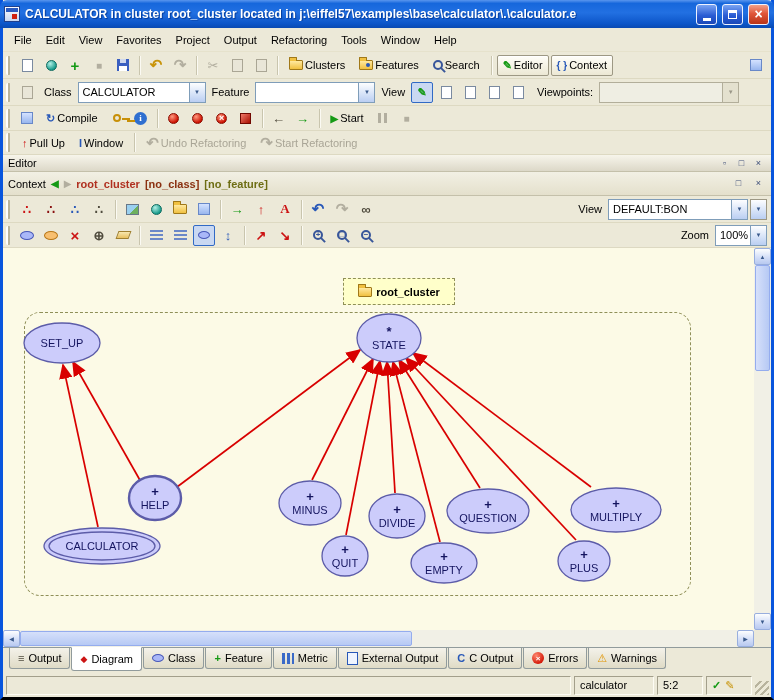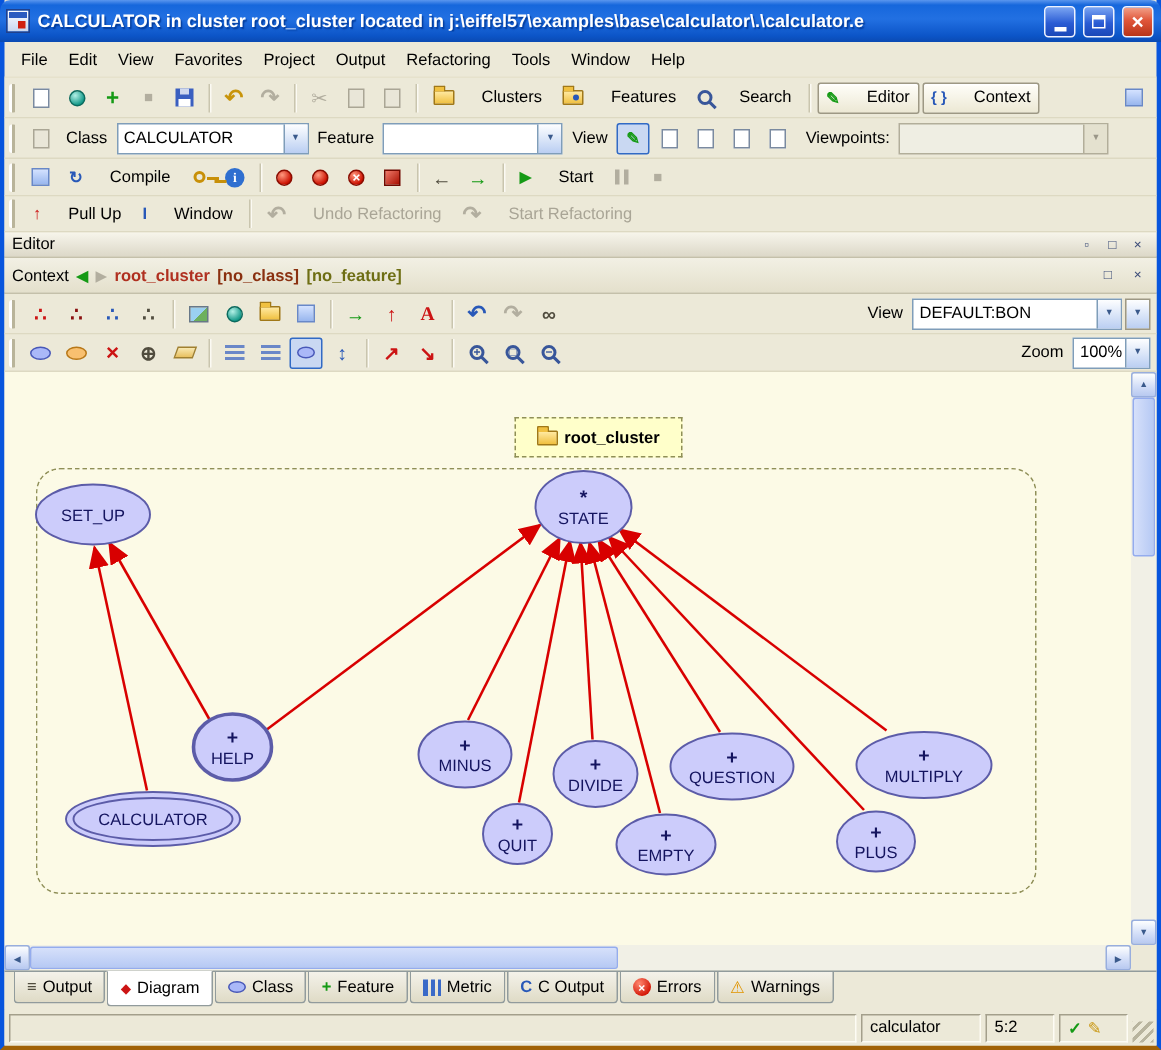--- a/index.html
+++ b/index.html
@@ -1,19 +1,19 @@
 <!DOCTYPE html>
 <html><head>
 <meta charset="utf-8">
 <style>
 *{margin:0;padding:0;box-sizing:border-box;}
 html,body{width:774px;height:700px;overflow:hidden;}
 body{font-family:"Liberation Sans",sans-serif;font-size:11px;color:#000;background:#ECE9D8;}
 .window{width:774px;height:700px;display:flex;flex-direction:column;background:#ECE9D8;
- border-left:3px solid #0855DD;border-right:3px solid #0855DD;border-bottom:3px solid #a16207;}
+ border-left:3px solid #0855DD;border-right:3px solid #0855DD;border-bottom:3px solid #000000;}
 
 .titlebar{height:28px;flex:0 0 28px;display:flex;align-items:center;gap:5px;padding:0 5px 0 4px;
  background:linear-gradient(180deg,#5a96ee 0%,#1667dc 12%,#2270e2 45%,#0c55c8 85%,#0a4ab2 100%);
  border-radius:7px 7px 0 0;margin:-0px -3px 0 -3px;}
 .app-ic{width:16px;height:16px;background:linear-gradient(#fdfdff,#c8d6f0);border:1px solid #20408c;position:relative;flex:0 0 16px;}
 .app-ic::before{content:"";position:absolute;left:1px;top:1px;right:1px;height:4px;background:#2a5ac0;}
 .app-ic::after{content:"";position:absolute;right:2px;bottom:2px;width:5px;height:5px;background:#d02010;}
 .title-text{flex:1;color:#fff;font-weight:bold;font-size:12px;white-space:nowrap;overflow:hidden;text-shadow:1px 1px 1px #003a9a;}
 .title-btn{width:21px;height:21px;border-radius:3px;border:1px solid #eef2ff;display:flex;align-items:center;justify-content:center;color:#fff;flex:0 0 21px;}
 .btn-min,.btn-max{background:linear-gradient(#7aa4f2,#2a5cd4 55%,#1a48b8);}
@@ -25,21 +25,21 @@
 .menu-item{padding:4px 7px;}
 
 .toolbar{display:flex;align-items:center;gap:2px;padding:0 4px 0 2px;border-bottom:1px solid #ddd9c2;background:#ECE9D8;}
 .h27{height:27px;flex:0 0 27px;} .h25{height:25px;flex:0 0 25px;} .h24{height:24px;flex:0 0 24px;}
 .grip{width:5px;height:19px;margin:0 3px 0 1px;flex:0 0 5px;
  background:linear-gradient(90deg,#ffffff 0 2px,#b9b49a 2px 4px,transparent 4px);border-radius:2px;}
 .sep{width:1px;height:19px;background:#c9c5ae;box-shadow:1px 0 0 #fbfaf3;margin:0 3px;flex:0 0 1px;}
 .sp{flex:1;}
 .ic{display:inline-flex;align-items:center;justify-content:center;width:22px;height:21px;border:1px solid transparent;border-radius:2px;font-size:13px;flex:0 0 22px;}
 .ic.pressed{border-color:#316ac5;background:#c9d8f2;}
-.tbtn{display:inline-flex;align-items:center;gap:18px;padding:2px 5px;border:1px solid transparent;border-radius:2px;background:transparent;font-size:11px;font-family:"Liberation Sans",sans-serif;height:21px;white-space:nowrap;}
+.tbtn{display:inline-flex;align-items:center;gap:2px;padding:2px 5px;border:1px solid transparent;border-radius:2px;background:transparent;font-size:11px;font-family:"Liberation Sans",sans-serif;height:21px;white-space:nowrap;}
 .tbtn.bordered{border-color:#9d9884;background:linear-gradient(#fffef9,#ece8d4);box-shadow:inset 0 1px 0 #fff;}
 .tbtn.disabledb{color:#a9a596;}
 .lbl{padding:0 4px;white-space:nowrap;}
 .g-red{color:#cc1414;} .g-darkred{color:#8a1010;} .g-green{color:#159a15;font-weight:bold;} .g-blue{color:#2858b8;}
 .g-gray{color:#b2ae9f;} .g-gold{color:#c8940a;} .g-dark{color:#504c3e;} .g-warn{color:#e09400;}
 .b{font-weight:bold;}
 .fs9{font-size:9px;} .fs10{font-size:10px;} .fs11{font-size:11px;} .fs15{font-size:15px;}
 
 .combo{display:inline-flex;align-items:center;height:21px;background:#fff;border:1px solid #7F9DB9;flex:0 0 auto;}
 .combo .val{flex:1;padding:0 4px;overflow:hidden;white-space:nowrap;}
@@ -512,20 +512,24 @@
     </span>
     <span class="tab">
       <span class="g-green b">+</span>
       <span>Feature</span>
     </span>
     <span class="tab">
       <span class="metric-ic"></span>
       <span>Metric</span>
     </span>
     <span class="tab">
+      <span class="page-ic bluep"></span>
+      <span>External Output</span>
+    </span>
+    <span class="tab">
       <span class="g-blue b">C</span>
       <span>C Output</span>
     </span>
     <span class="tab">
       <span class="err-ball">×</span>
       <span>Errors</span>
     </span>
     <span class="tab">
       <span class="g-warn">⚠</span>
       <span>Warnings</span>

